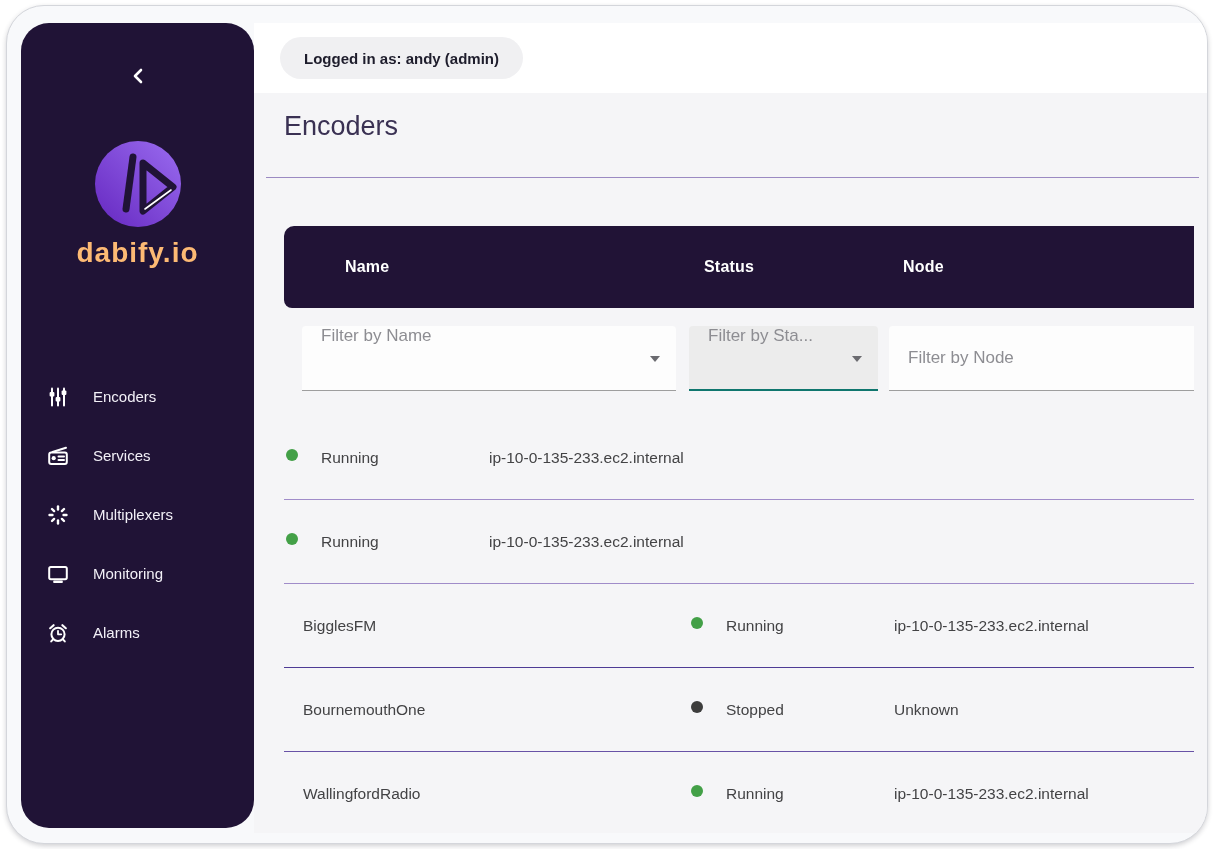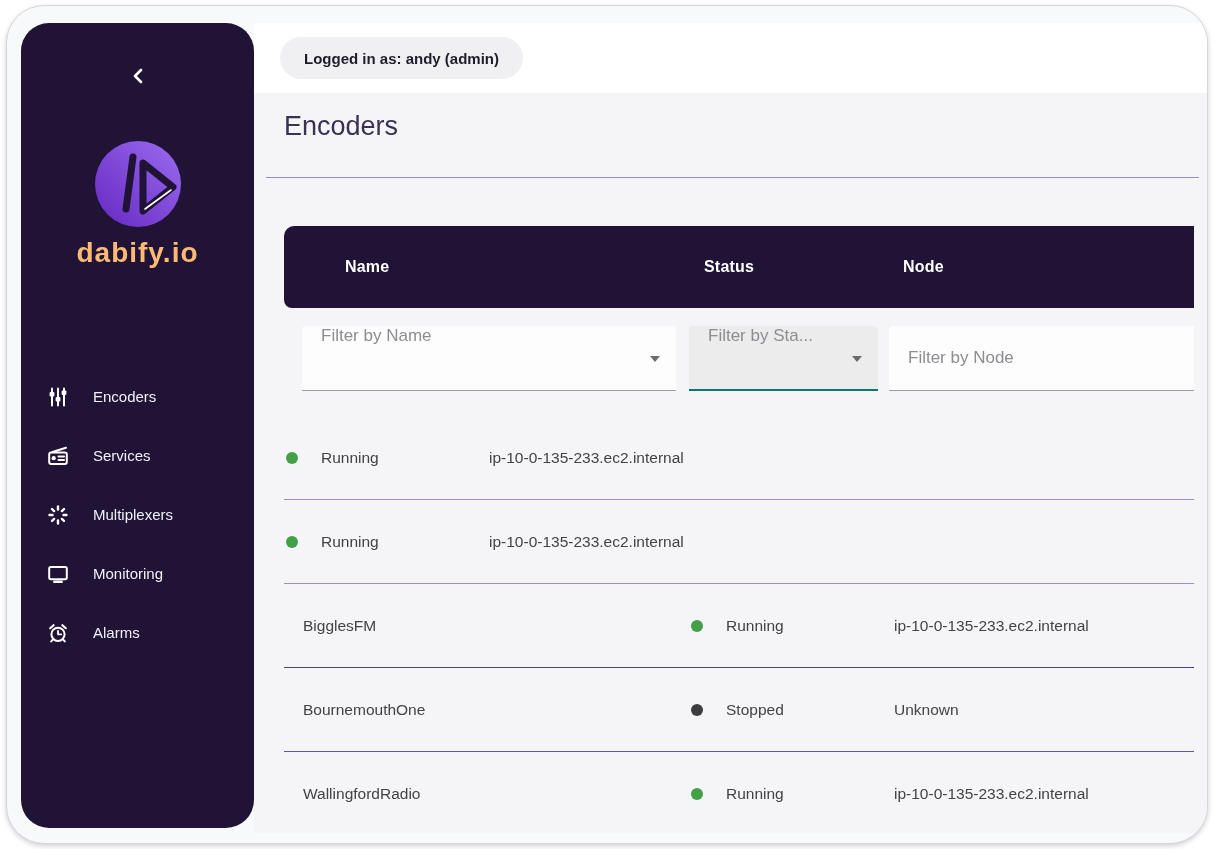--- a/index.html
+++ b/index.html
@@ -74,21 +74,21 @@
   .filter-node   { width:405px; }
 
   .rows { padding-top:25px; }
   .row { display:flex; align-items:center; height:84px; cursor:pointer; }
   .row:nth-child(1), .row:nth-child(2) { border-bottom:1px solid #a08cc9; }
   .row:nth-child(3) { border-bottom:1px solid #4e3b95; }
   .row:nth-child(4) { border-bottom:1px solid #6852a6; }
   .cell { font-size:15.5px; color:#434345; }
   .cell.col-name { padding-left:19px; }
   .cell.col-node { padding-left:5px; }
-  .cell.col-status { display:flex; align-items:center; padding-left:2px; }
+  .cell.col-status { display:flex; align-items:flex-start; padding-left:2px; }
   .dot { width:12px; height:12px; border-radius:50%; margin-right:23px; flex:0 0 12px; }
 </style>
 </head>
 <body>
 
 <div class="window">
 
   <aside class="sidebar">
 
     <button class="collapse-btn">

